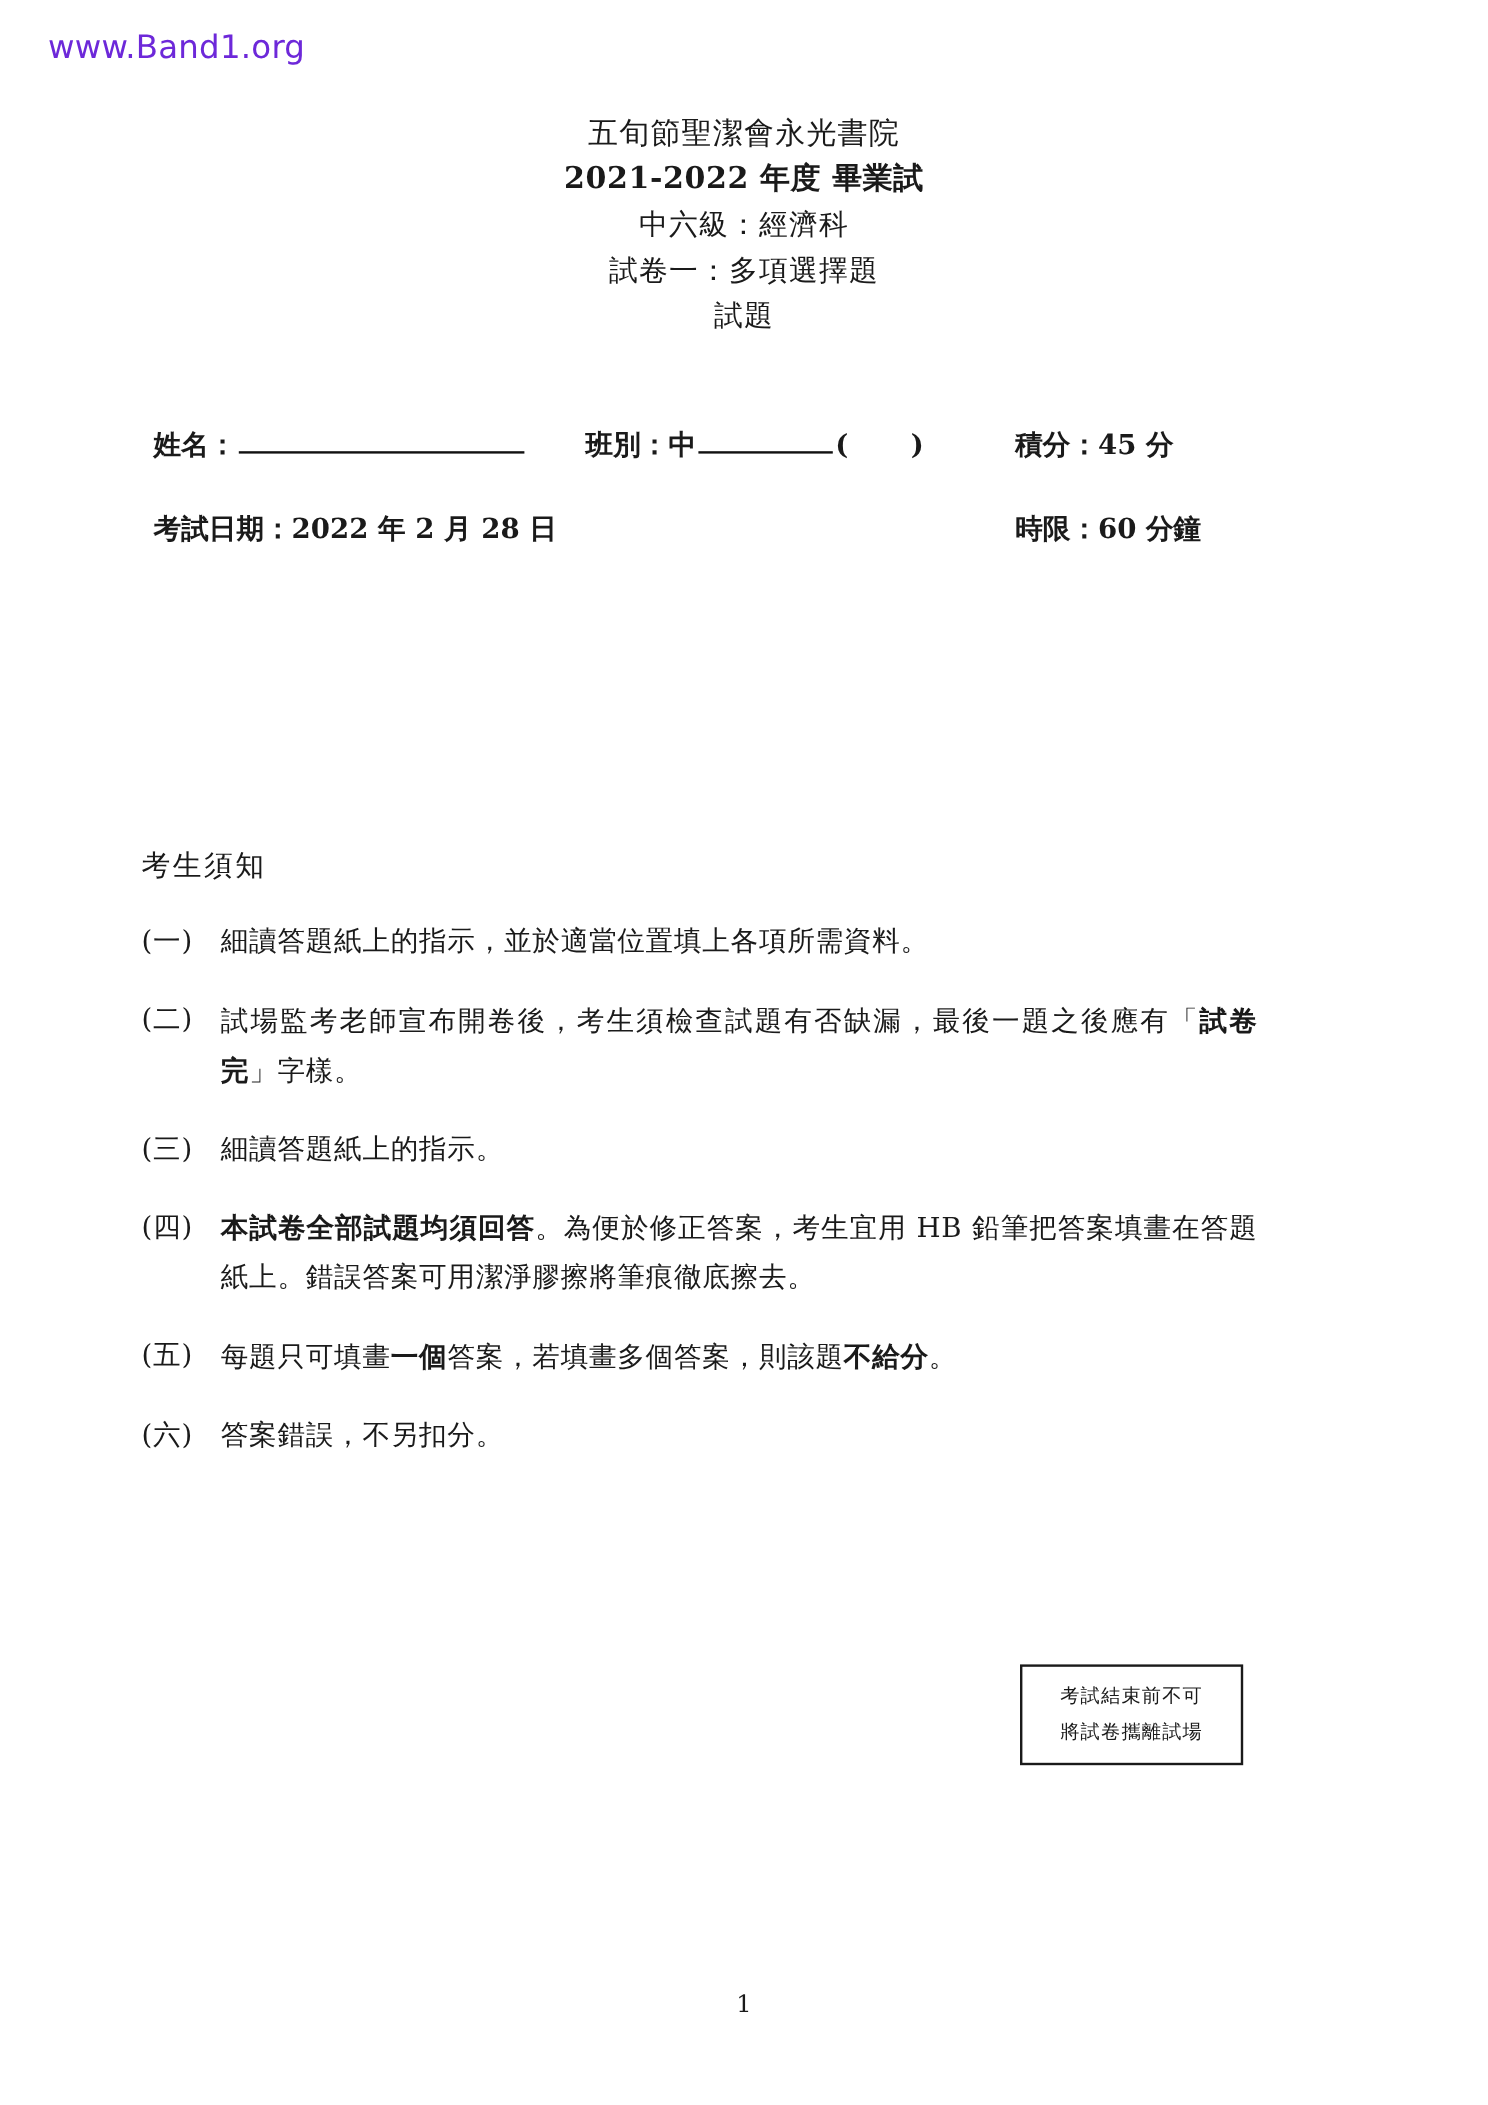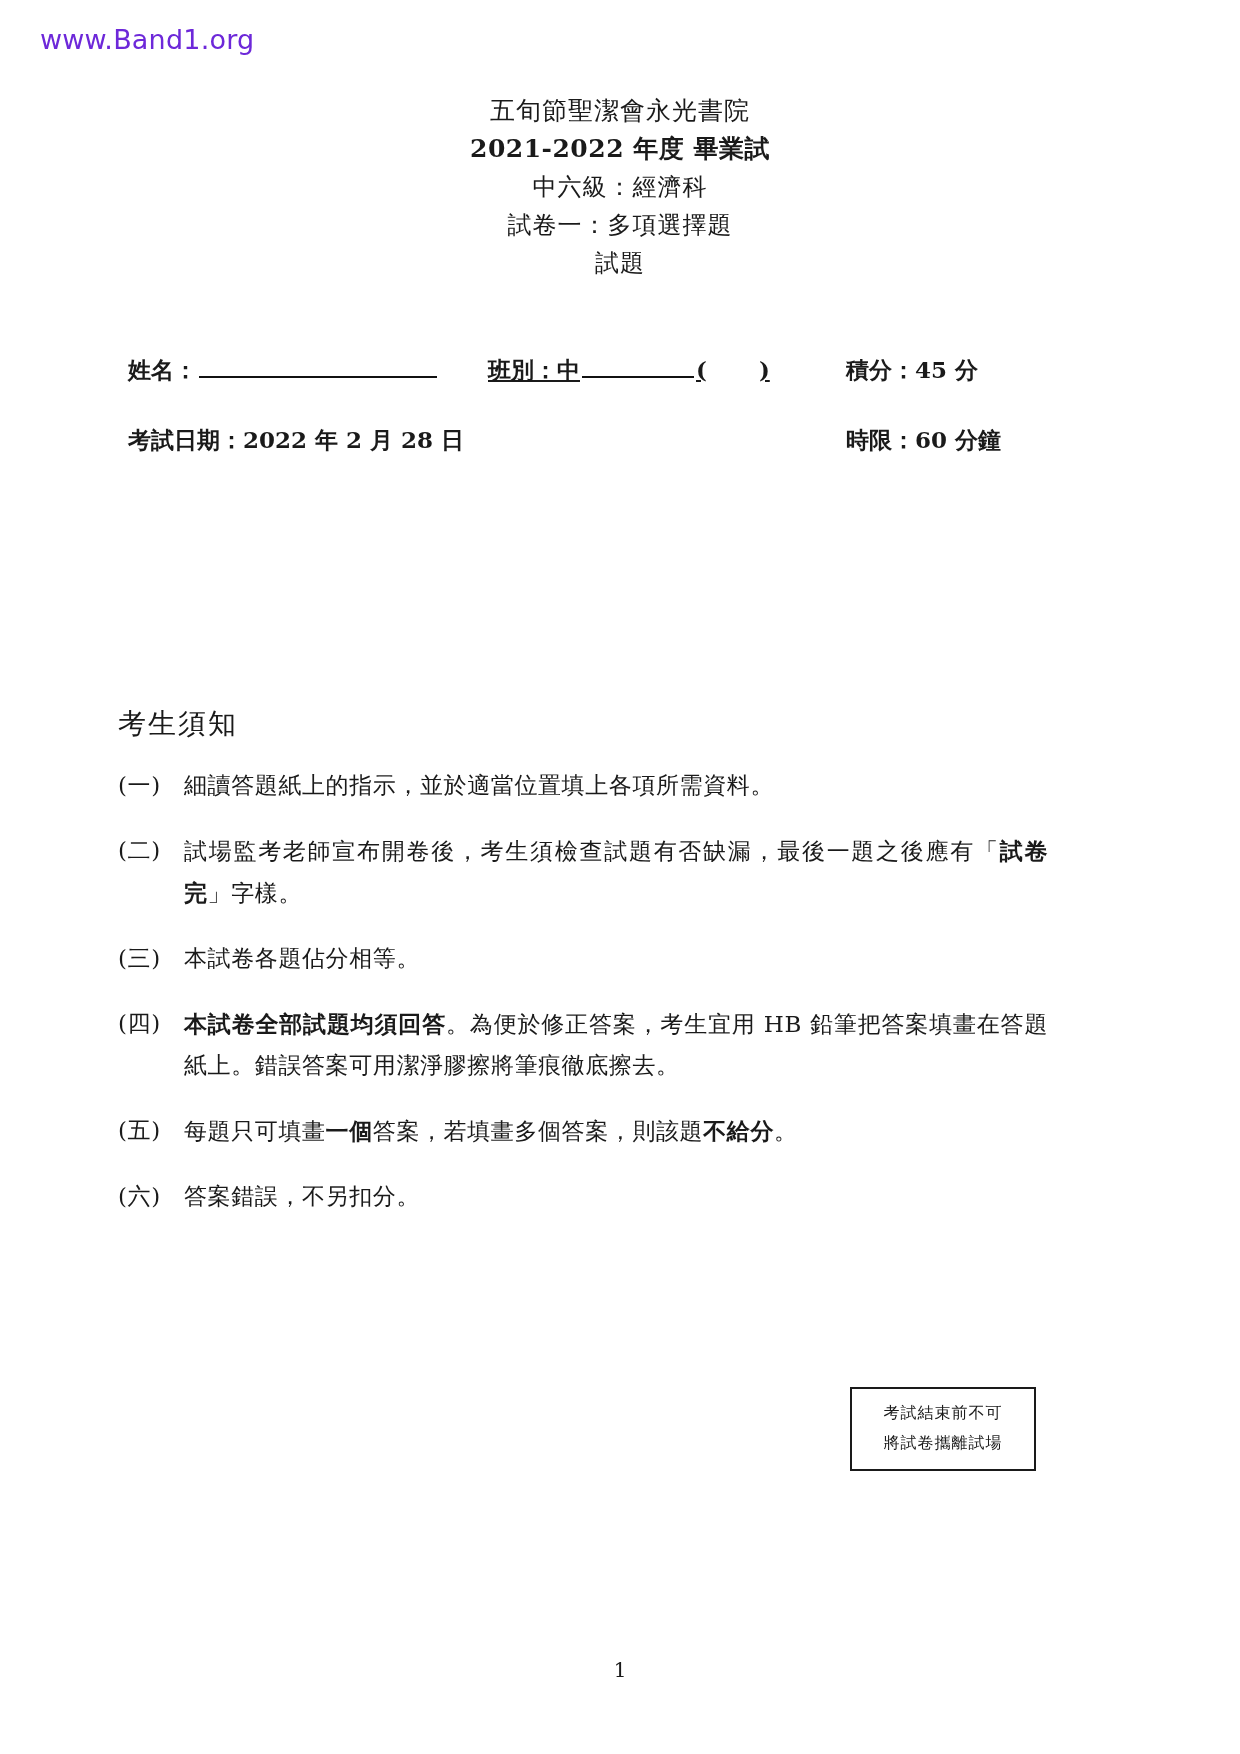--- a/index.html
+++ b/index.html
@@ -62,42 +62,42 @@
     left: 128px;
     right: 112px;
     font-size: 23px;
     font-weight: bold;
     white-space: nowrap;
   }
   .form-row.r1 { top: 355px; }
   .form-row.r2 { top: 425px; }
 
   .f-name    { position: absolute; left: 0px; }
-  .f-class   { position: absolute; left: 360px; text-decoration: underline; }
+  .f-class   { position: absolute; left: 360px; }
   .f-score   { position: absolute; left: 718px; }
   .f-date    { position: absolute; left: 0px; }
   .f-time    { position: absolute; left: 718px; }
 
   .blank-line {
     display: inline-block;
     border-bottom: 2px solid #111;
     vertical-align: baseline;
     height: 20px;
     margin: 0 2px;
   }
   .blank-long  { width: 238px; }
   .blank-short { width: 112px; }
   .paren-gap   { display: inline-block; width: 52px; }
 
   
   .notes-heading {
     position: absolute;
     left: 118px;
     top: 705px;
-    font-size: 28px;
+    font-size: 24px;
     letter-spacing: 2px;
   }
 
   .notes-list {
     position: absolute;
     left: 118px;
     top: 765px;
     width: 930px;
   }
   .note-item {
@@ -186,21 +186,21 @@
       <div class="note-item">
         <span class="note-marker">(一)</span>
         <span class="note-text"><span>細讀答題紙上的指示，並於適當位置填上各項所需資料。</span></span>
       </div>
       <div class="note-item">
         <span class="note-marker">(二)</span>
         <span class="note-text"><span>試場監考老師宣布開卷後，考生須檢查試題有否缺漏，最後一題之後應有「</span><b>試卷完</b><span>」字樣。</span></span>
       </div>
       <div class="note-item">
         <span class="note-marker">(三)</span>
-        <span class="note-text"><span>本試卷各題佔分相等。</span></span>
+        <span class="note-text"><span>細讀答題紙上的指示。</span></span>
       </div>
       <div class="note-item">
         <span class="note-marker">(四)</span>
         <span class="note-text"><b>本試卷全部試題均須回答</b><span>。為便於修正答案，考生宜用 HB 鉛筆把答案填畫在答題紙上。錯誤答案可用潔淨膠擦將筆痕徹底擦去。</span></span>
       </div>
       <div class="note-item">
         <span class="note-marker">(五)</span>
         <span class="note-text"><span>每題只可填畫</span><b>一個</b><span>答案，若填畫多個答案，則該題</span><b>不給分</b><span>。</span></span>
       </div>
       <div class="note-item">

